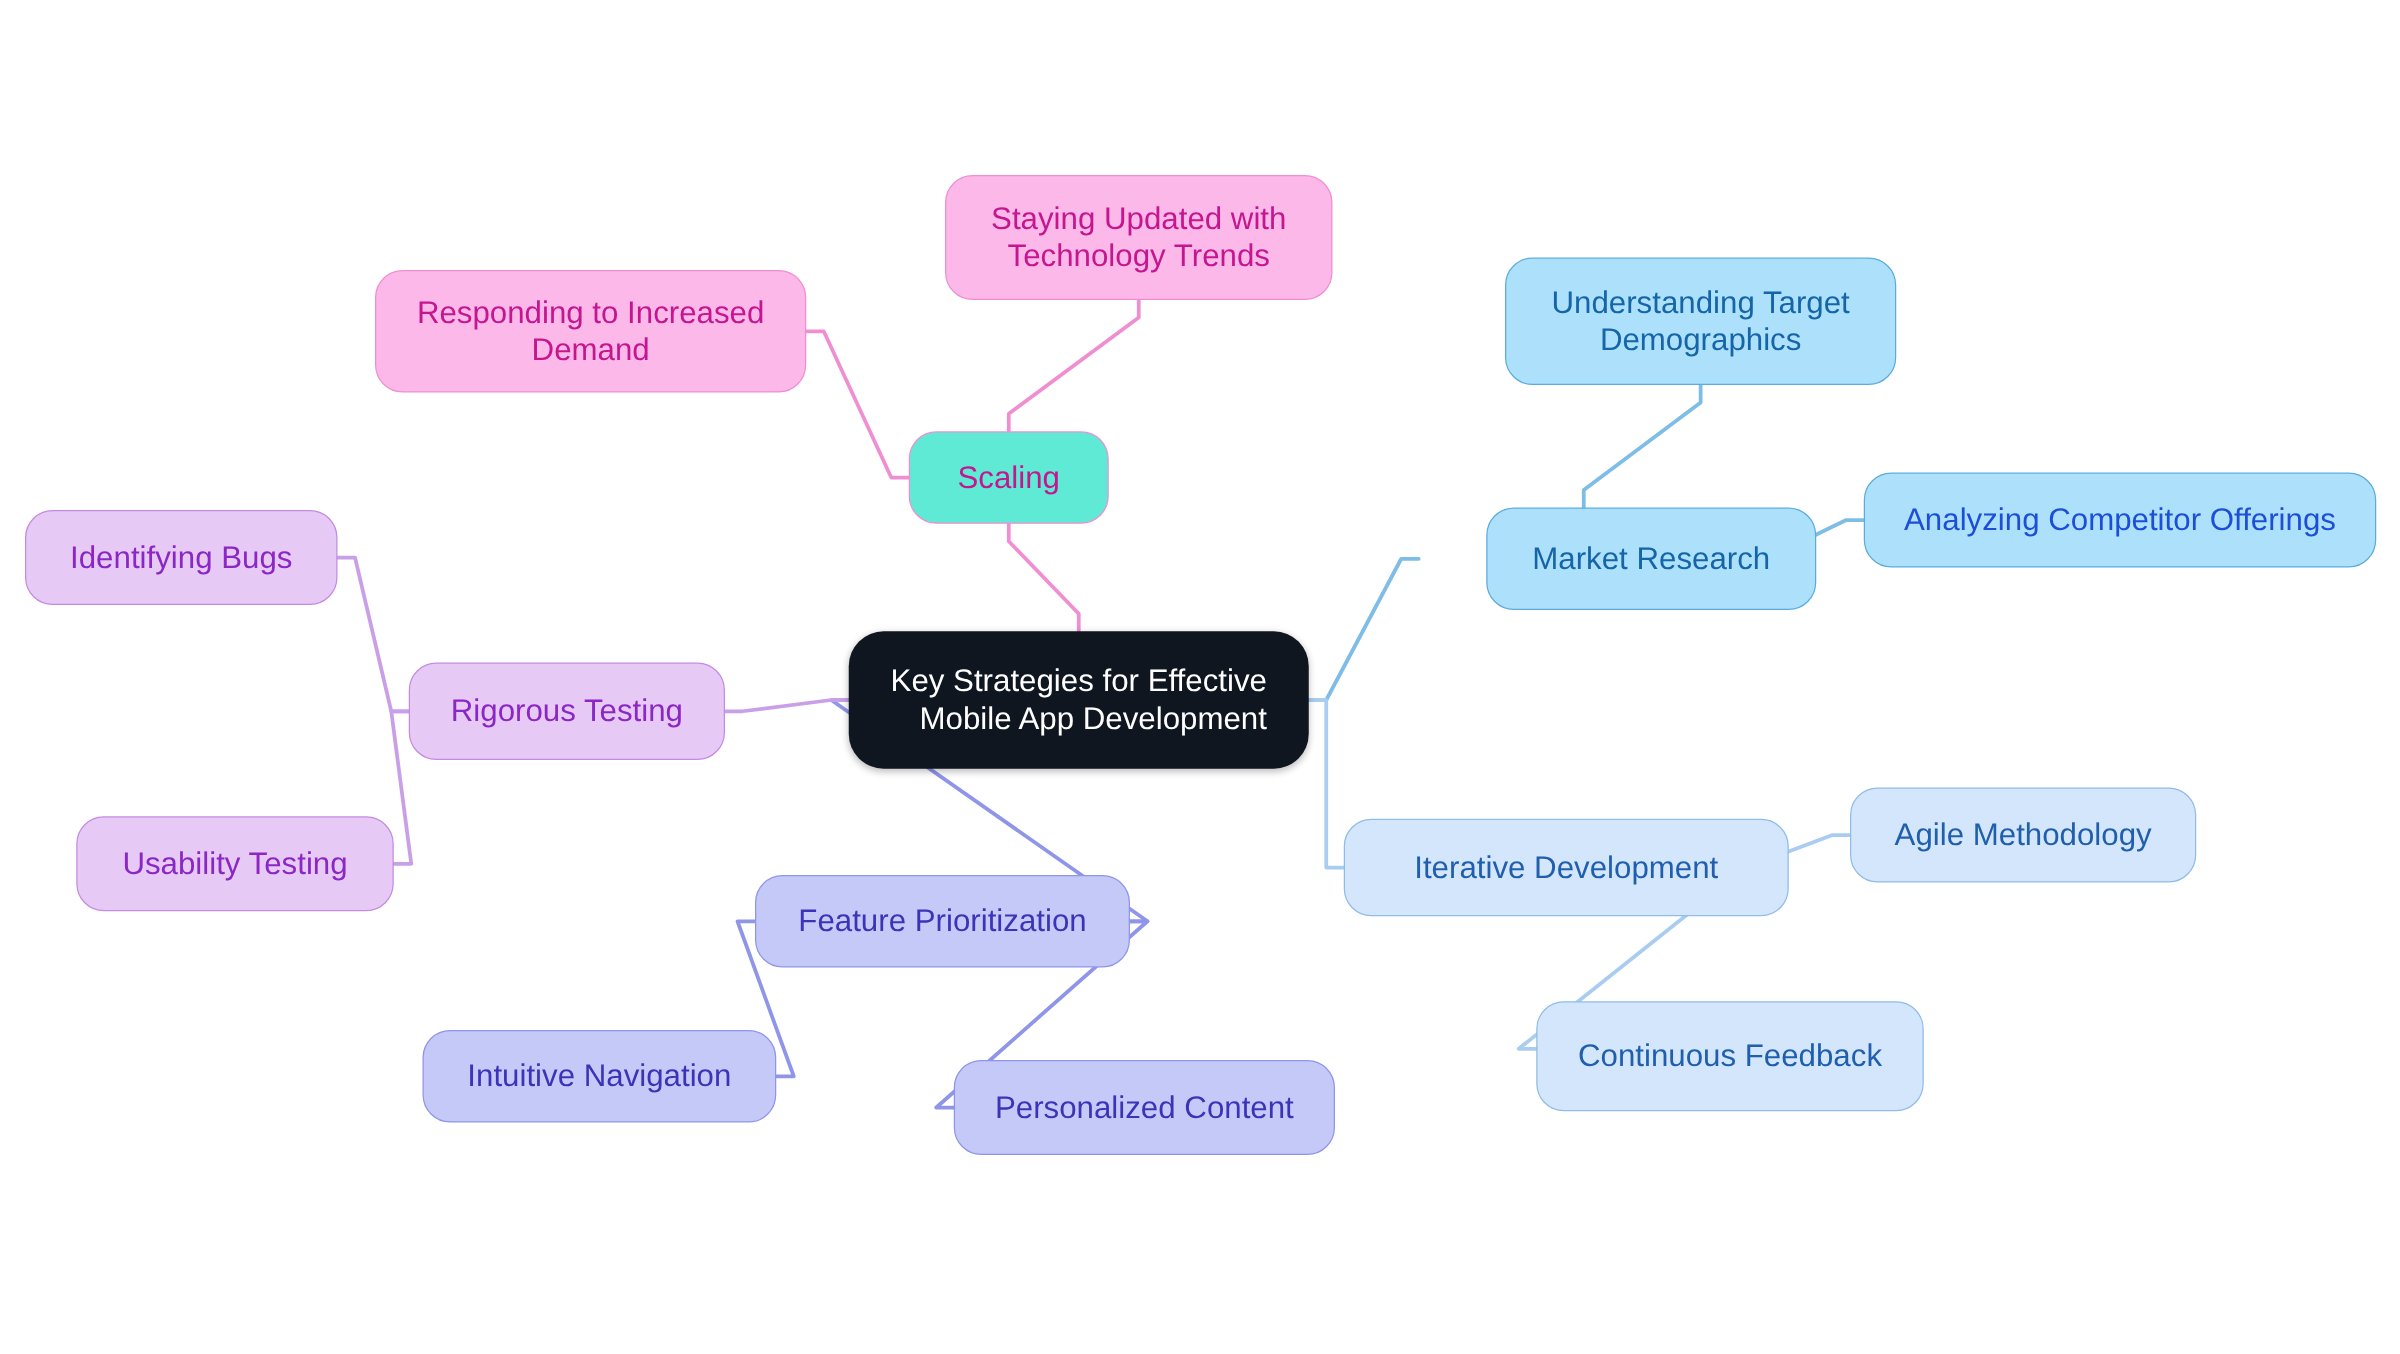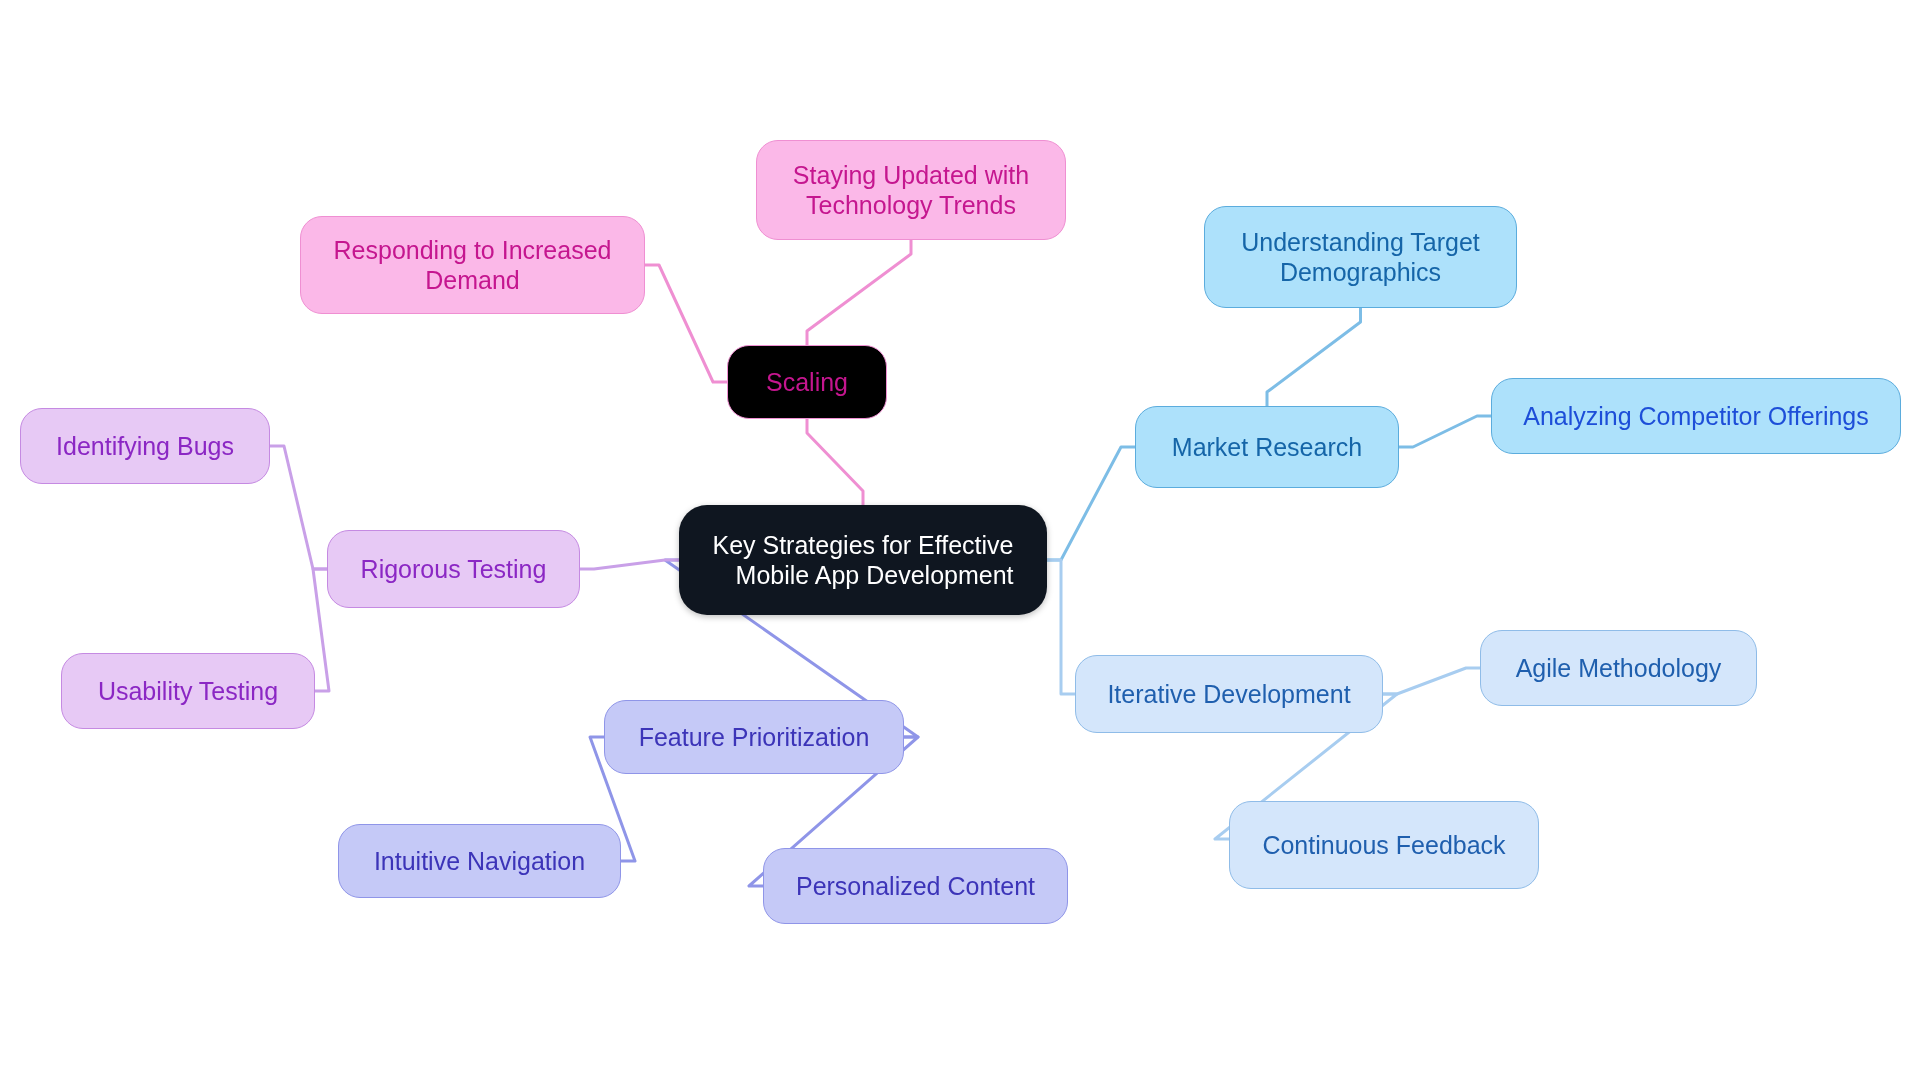--- a/index.html
+++ b/index.html
@@ -65,32 +65,32 @@
       <path d="M 604 737 L 590 737 L 635 861 L 621 861" stroke="#8f95e8" stroke-width="3" fill="none" stroke-linecap="round" stroke-linejoin="round"></path>
       <path d="M 904 737 L 918 737 L 749 886 L 763 886" stroke="#8f95e8" stroke-width="3" fill="none" stroke-linecap="round" stroke-linejoin="round"></path>
       <path d="M 327 569 L 313 569 L 284 446 L 270 446" stroke="#c9a0e8" stroke-width="3" fill="none" stroke-linecap="round" stroke-linejoin="round"></path>
       <path d="M 327 569 L 313 569 L 329 691 L 315 691" stroke="#c9a0e8" stroke-width="3" fill="none" stroke-linecap="round" stroke-linejoin="round"></path>
       <path d="M 807 345 L 807 331 L 911 254 L 911 240" stroke="#ef8fd2" stroke-width="3" fill="none" stroke-linecap="round" stroke-linejoin="round"></path>
       <path d="M 727 382 L 713 382 L 659 265 L 645 265" stroke="#ef8fd2" stroke-width="3" fill="none" stroke-linecap="round" stroke-linejoin="round"></path>
     </svg>
   <div id="nodes">
       <div class="node root" style="left: 679px; top: 505px; width: 368px; height: 110px; background: rgb(15, 22, 32); border-color: transparent; color: rgb(255, 255, 255); font-size: 25px; border-radius: 28px; text-align: right;"><span class="node-label">Key Strategies for Effective
 Mobile App Development</span></div>
-      <div class="node" style="left: 1135px; top: 406px; width: 264px; height: 82px; background: rgb(173, 225, 251); border-color: rgb(91, 172, 221); color: rgb(21, 101, 168); font-size: 25px;"><span class="node-label">Market Research</span></div>
+      <div class="node" style="left: 1189px; top: 406px; width: 264px; height: 82px; background: rgb(173, 225, 251); border-color: rgb(91, 172, 221); color: rgb(21, 101, 168); font-size: 25px;"><span class="node-label">Market Research</span></div>
       <div class="node" style="left: 1204px; top: 206px; width: 313px; height: 102px; background: rgb(173, 225, 251); border-color: rgb(91, 172, 221); color: rgb(21, 101, 168); font-size: 25px;"><span class="node-label">Understanding Target
 Demographics</span></div>
       <div class="node" style="left: 1491px; top: 378px; width: 410px; height: 76px; background: rgb(173, 225, 251); border-color: rgb(91, 172, 221); color: #1d4ed8; font-size: 25px;"><span class="node-label">Analyzing Competitor Offerings</span></div>
-      <div class="node" style="left: 1075px; top: 655px; width: 308px; height: 78px; background: rgb(212, 230, 251); border-color: rgb(143, 188, 232); color: rgb(31, 95, 174); font-size: 25px;"><span class="node-label">Iterative Development</span></div>
+      <div class="node" style="left: 1075px; top: 655px; width: 356px; height: 78px; background: rgb(212, 230, 251); border-color: rgb(143, 188, 232); color: rgb(31, 95, 174); font-size: 25px;"><span class="node-label">Iterative Development</span></div>
       <div class="node" style="left: 1480px; top: 630px; width: 277px; height: 76px; background: rgb(212, 230, 251); border-color: rgb(143, 188, 232); color: rgb(31, 95, 174); font-size: 25px;"><span class="node-label">Agile Methodology</span></div>
       <div class="node" style="left: 1229px; top: 801px; width: 310px; height: 88px; background: rgb(212, 230, 251); border-color: rgb(143, 188, 232); color: rgb(31, 95, 174); font-size: 25px;"><span class="node-label">Continuous Feedback</span></div>
       <div class="node" style="left: 604px; top: 700px; width: 300px; height: 74px; background: rgb(197, 201, 247); border-color: rgb(143, 149, 232); color: rgb(60, 52, 184); font-size: 25px;"><span class="node-label">Feature Prioritization</span></div>
       <div class="node" style="left: 338px; top: 824px; width: 283px; height: 74px; background: rgb(197, 201, 247); border-color: rgb(143, 149, 232); color: rgb(60, 52, 184); font-size: 25px;"><span class="node-label">Intuitive Navigation</span></div>
       <div class="node" style="left: 763px; top: 848px; width: 305px; height: 76px; background: rgb(197, 201, 247); border-color: rgb(143, 149, 232); color: rgb(60, 52, 184); font-size: 25px;"><span class="node-label">Personalized Content</span></div>
       <div class="node" style="left: 327px; top: 530px; width: 253px; height: 78px; background: rgb(231, 201, 245); border-color: rgb(197, 138, 226); color: rgb(139, 39, 196); font-size: 25px;"><span class="node-label">Rigorous Testing</span></div>
       <div class="node" style="left: 20px; top: 408px; width: 250px; height: 76px; background: rgb(231, 201, 245); border-color: rgb(197, 138, 226); color: rgb(139, 39, 196); font-size: 25px;"><span class="node-label">Identifying Bugs</span></div>
       <div class="node" style="left: 61px; top: 653px; width: 254px; height: 76px; background: rgb(231, 201, 245); border-color: rgb(197, 138, 226); color: rgb(139, 39, 196); font-size: 25px;"><span class="node-label">Usability Testing</span></div>
-      <div class="node" style="left: 727px; top: 345px; width: 160px; height: 74px; background: #000000; border-color: rgb(239, 143, 210); color: rgb(197, 22, 143); font-size: 25px;"><span class="node-label">Scaling</span></div>
+      <div class="node" style="left: 727px; top: 345px; width: 160px; height: 74px; background: #5eead4; border-color: rgb(239, 143, 210); color: rgb(197, 22, 143); font-size: 25px;"><span class="node-label">Scaling</span></div>
       <div class="node" style="left: 756px; top: 140px; width: 310px; height: 100px; background: rgb(251, 184, 232); border-color: rgb(239, 143, 210); color: rgb(197, 22, 143); font-size: 25px;"><span class="node-label">Staying Updated with
 Technology Trends</span></div>
       <div class="node" style="left: 300px; top: 216px; width: 345px; height: 98px; background: rgb(251, 184, 232); border-color: rgb(239, 143, 210); color: rgb(197, 22, 143); font-size: 25px;"><span class="node-label">Responding to Increased
 Demand</span></div>
     </div>
 </div>
 
 </body></html>

